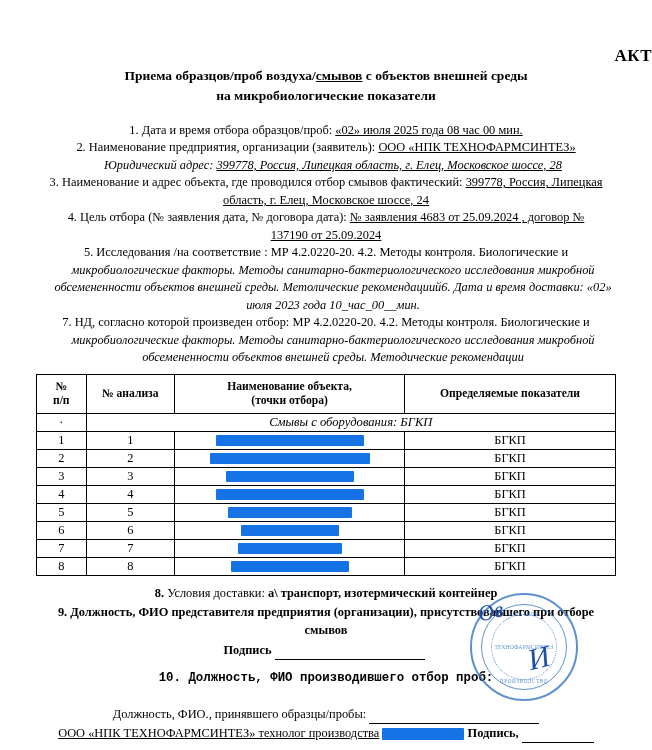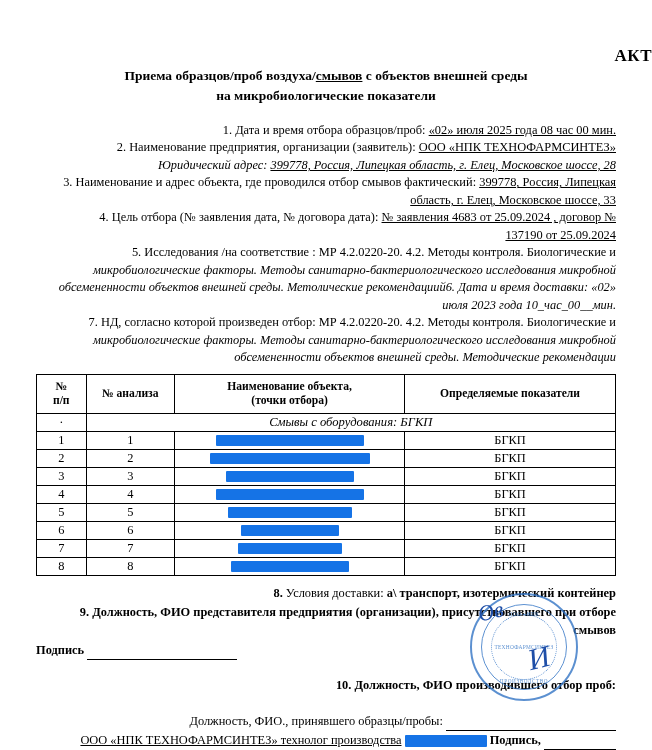--- a/index.html
+++ b/index.html
@@ -46,21 +46,21 @@
   .u {
     text-decoration: underline;
   }
   .body-block {
     margin: 18px 36px 0 36px;
     font-size: 12.4px;
     line-height: 1.33;
   }
   .para {
     margin-bottom: 1px;
-    text-align: right;
+    text-align: center;
   }
   .indent {
     padding-left: 14px;
     font-style: italic;
   }
   table.samples {
     margin: 8px 36px 0 36px;
     width: 580px;
     border-collapse: collapse;
     font-size: 12.4px;
@@ -208,21 +208,21 @@
     <div class="para indent">
       <span>Юридический адрес:</span>
       <span class="u">399778, Россия, Липецкая область, г. Елец, Московское шоссе, 28</span>
     </div>
 
     <div class="para">
       <span>3. Наименование и адрес объекта, где проводился отбор смывов фактический:</span>
       <span class="u">399778, Россия, Липецкая</span>
     </div>
     <div class="para">
-      <span class="u">область, г. Елец, Московское шоссе, 33</span>
+      <span class="u">область, г. Елец, Московское шоссе, 24</span>
     </div>
 
     <div class="para">
       <span>4. Цель отбора (№ заявления дата, № договора дата):</span>
       <span class="u">№ заявления  4683  от  25.09.2024 , договор №</span>
     </div>
     <div class="para">
       <span class="u">137190 от 25.09.2024</span>
     </div>
 
@@ -312,26 +312,26 @@
 
   <div class="footer-block">
 
     <div class="para">
       <span class="bold">8.</span>
       <span>Условия доставки:</span>
       <span class="bold">а\ транспорт, изотермический контейнер</span>
     </div>
 
     <div class="para bold">9. Должность, ФИО представителя предприятия (организации), присутствовавшего при отборе смывов</div>
-    <div class="sig-row" style="text-align:left; padding-right:4px;">
+    <div class="sig-row" style="text-align:center; padding-right:4px;">
       <span class="bold">Подпись</span>
       <span class="line-fill" style="width:150px;"></span>
     </div>
 
-    <div class="para bold" style="margin-top:17px;">10. Должность, ФИО производившего отбор проб:</div>
+    <div class="para bold" style="margin-top:10px;font-family:Liberation Mono, monospace;">10. Должность, ФИО производившего отбор проб:</div>
     <div class="para" style="margin-top:18px;">
       <span>Должность, ФИО., принявшего образцы/пробы:</span>
       <span class="line-fill" style="width:170px;"></span>
     </div>
 
     <div class="para">
       <span class="u">ООО «НПК ТЕХНОФАРМСИНТЕЗ»  технолог производства</span>
       <span class="redact" style="width:82px; height:12px;"></span>
       <span class="bold">Подпись,</span>
       <span class="line-fill" style="width:72px;"></span>

